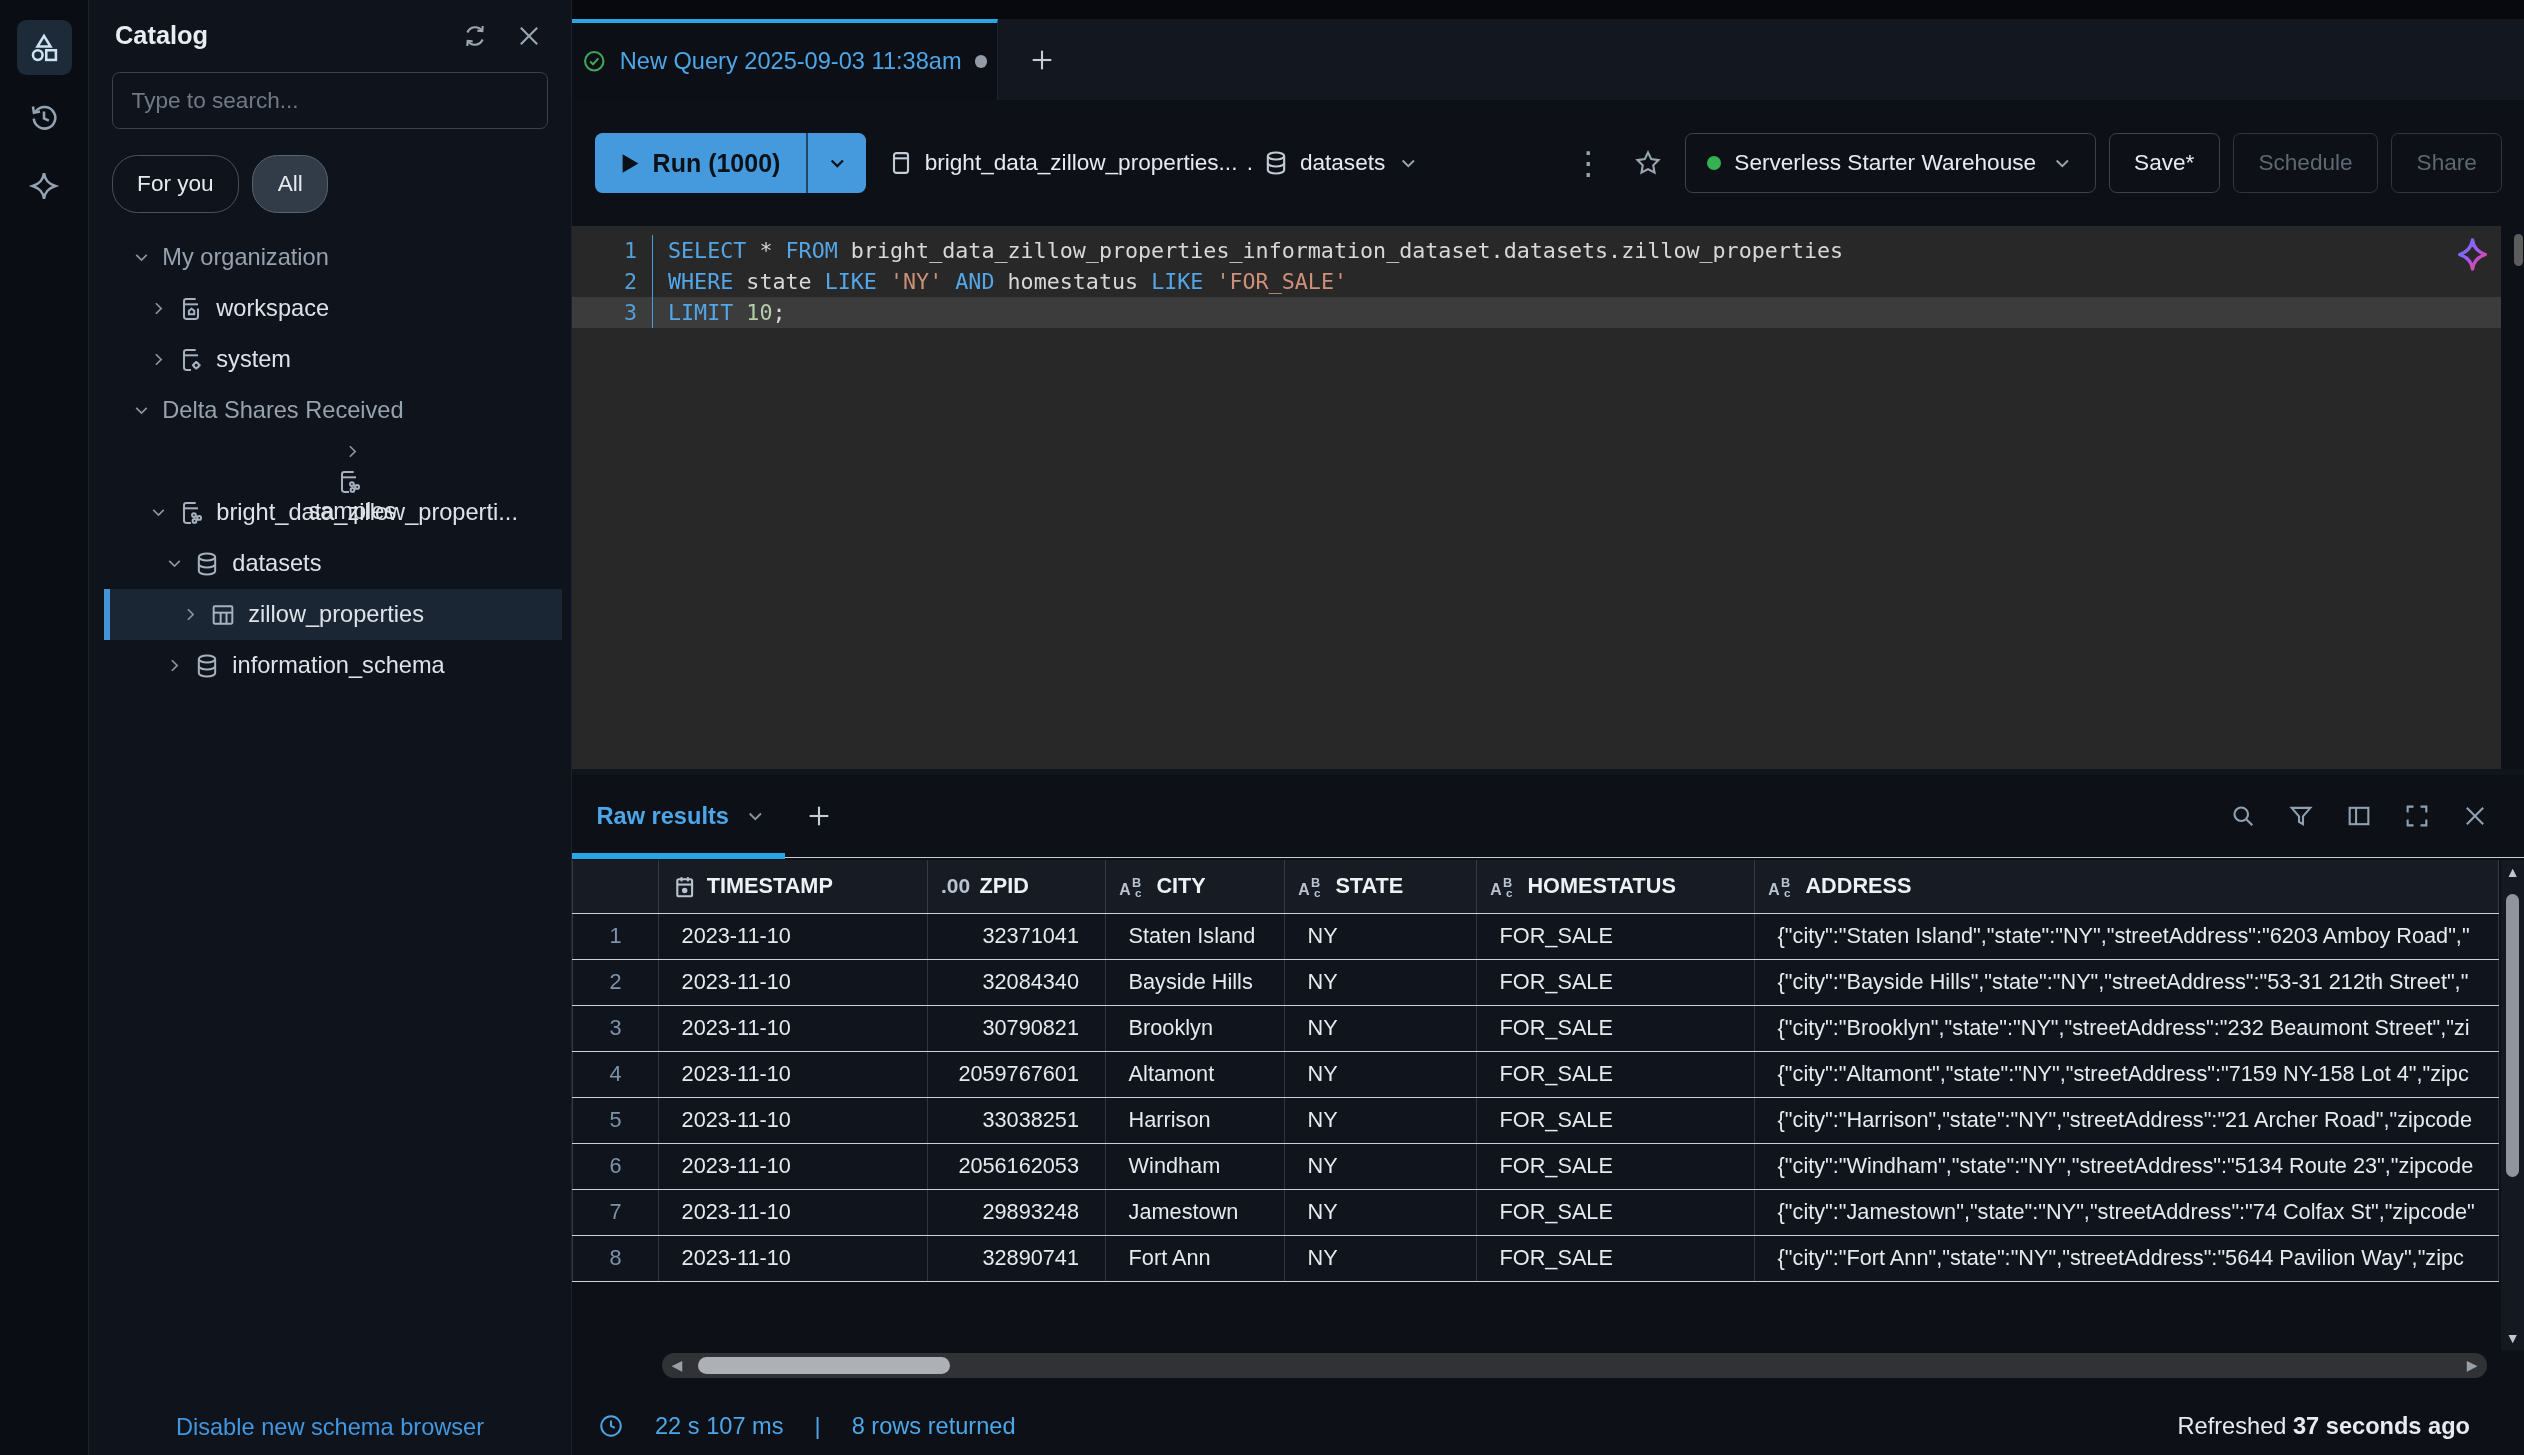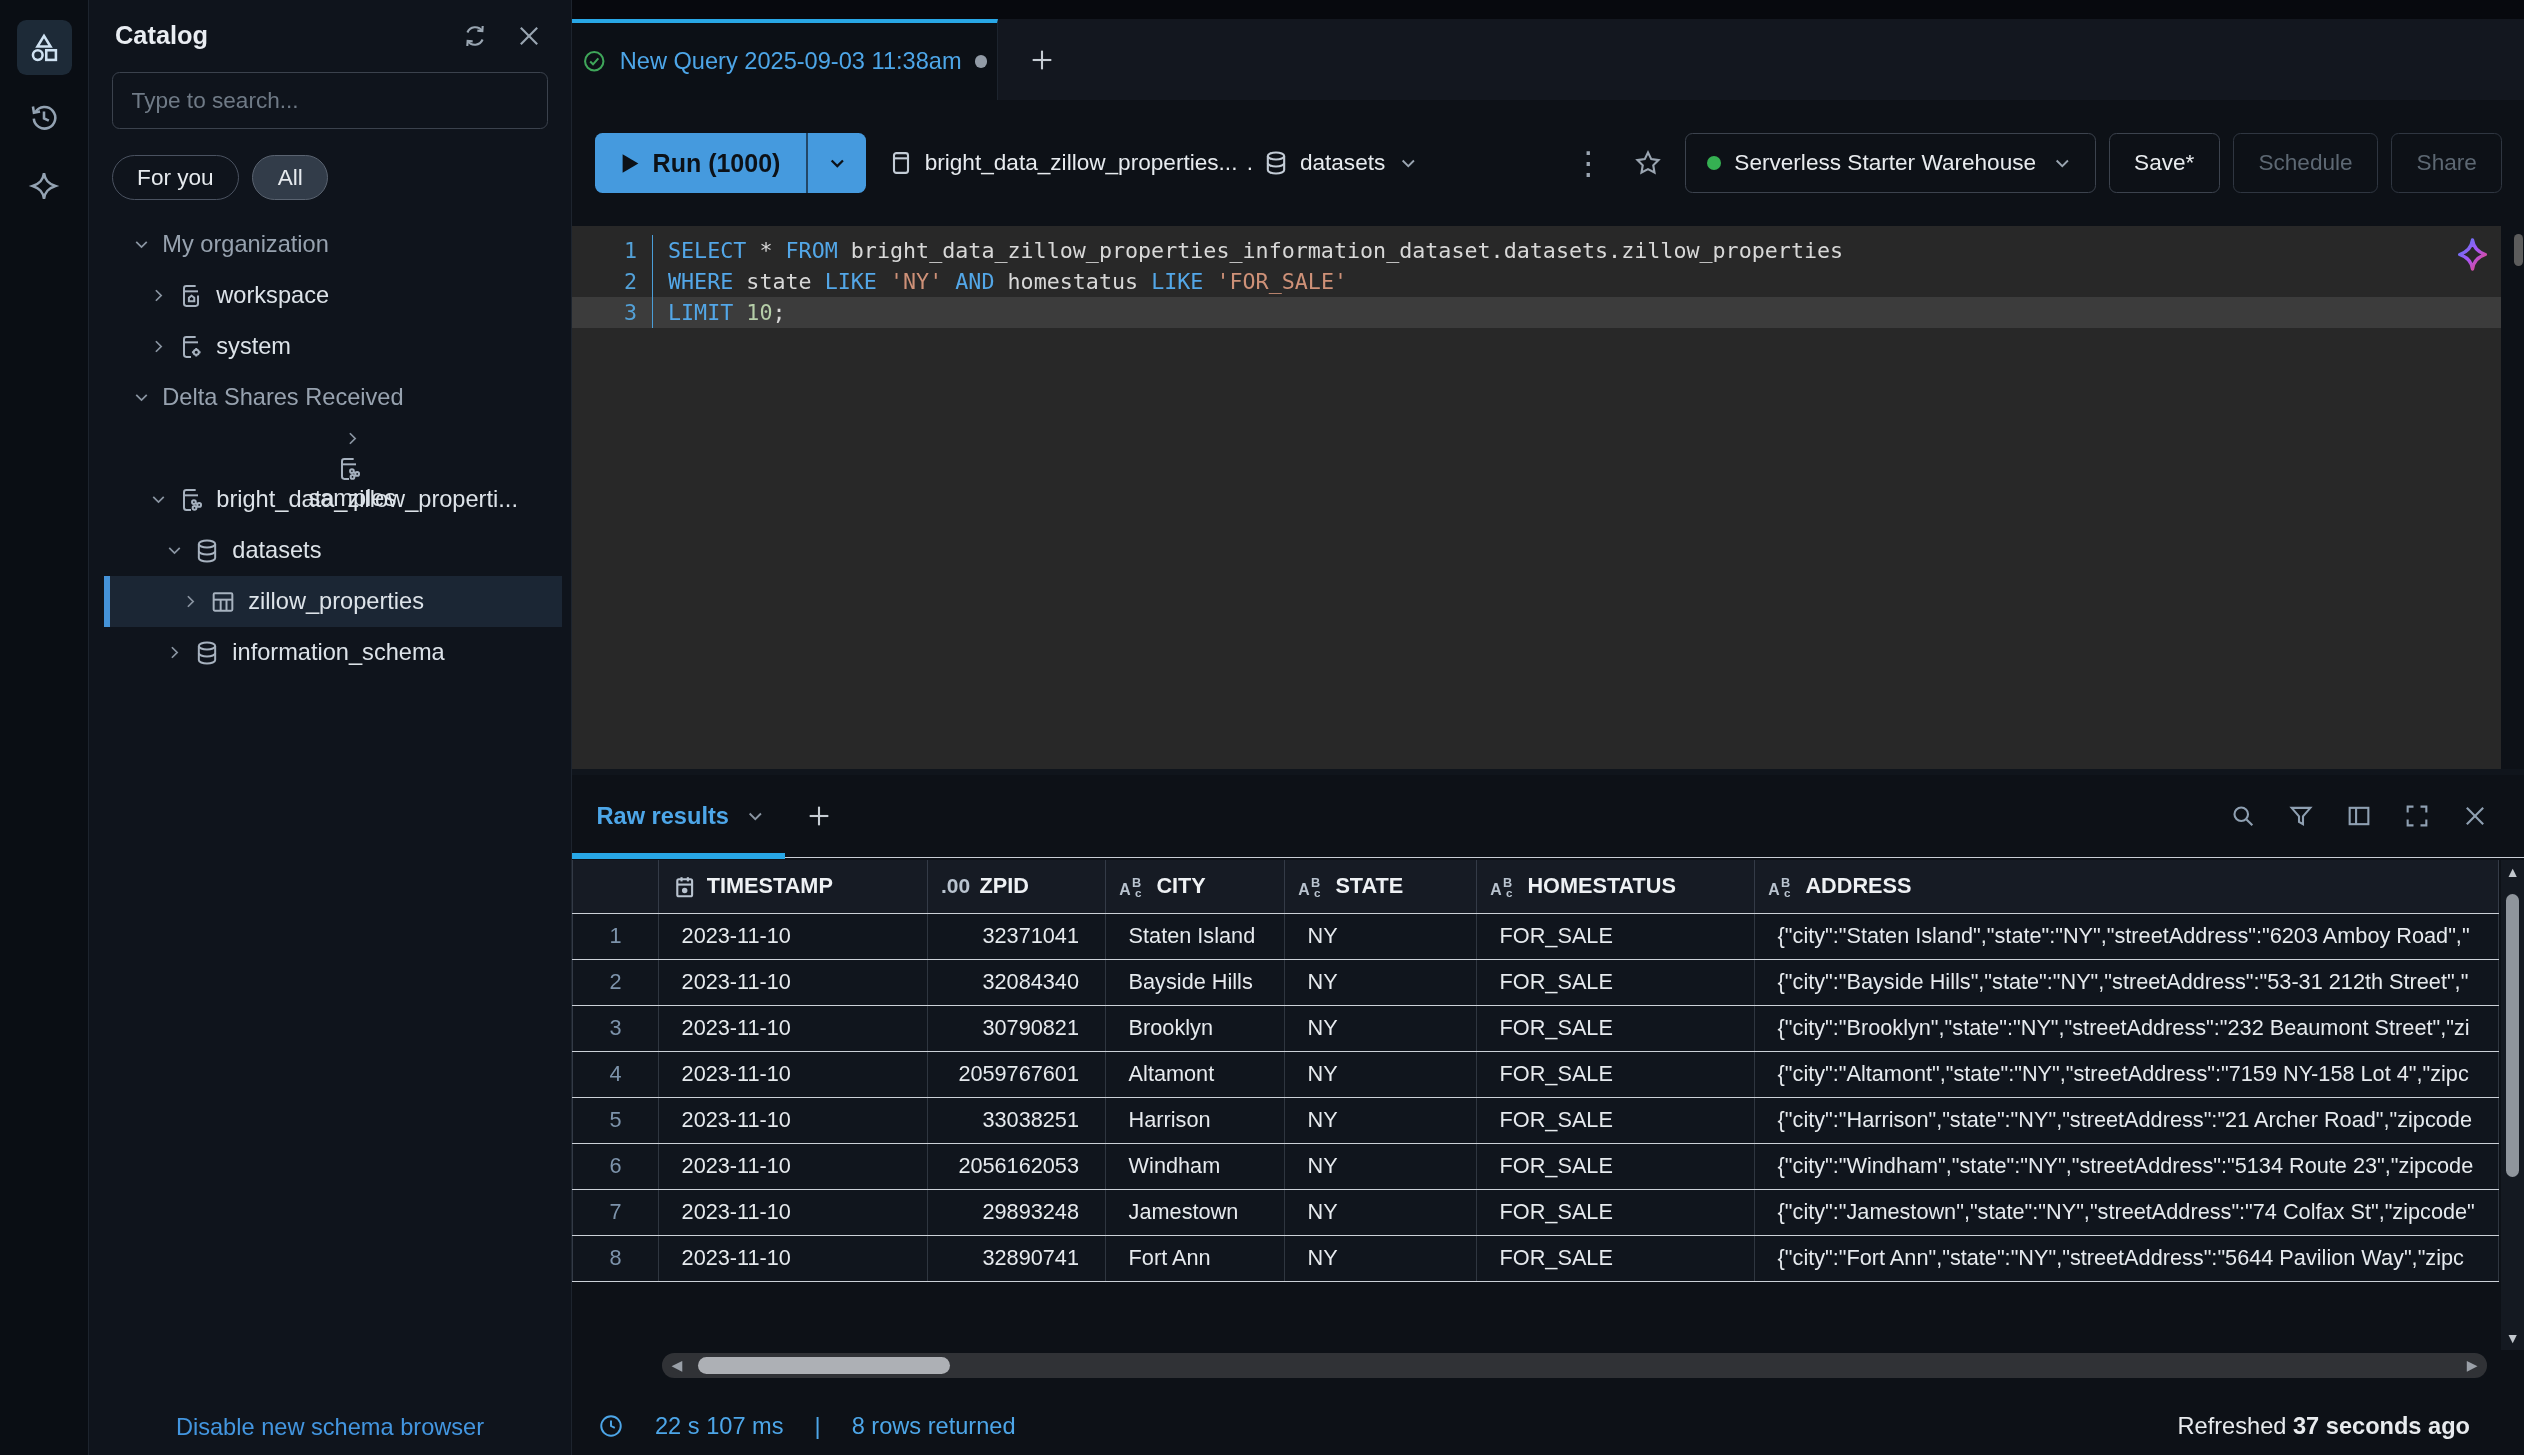--- a/index.html
+++ b/index.html
@@ -20,21 +20,21 @@
     display:flex; flex-direction:column; position:relative; flex-shrink:0; }
   .side-head { display:flex; align-items:center; padding:21px 28px 13px 26px; }
   .side-title { flex:1; font-size:25.4px; font-weight:bold; color:#e9edf2; }
   .side-head-ic { color:#9aa6b2; margin-left:26px; cursor:pointer; }
   .search-box { margin:9.4px 22.6px 0; height:57px; border:0.9px solid #3b424d; border-radius:7.5px;
     background:transparent; display:flex; align-items:center; }
   .search-box input { width:100%; height:100%; background:transparent; border:none; outline:none;
     font-size:22.6px; color:#dfe4ea; padding:0 19px; font-family:"Liberation Sans",sans-serif; }
   .search-box input::placeholder { color:#6f7a86; }
   .chips { display:flex; gap:13px; margin:26px 22.6px 11.3px; }
-  .chip { height:45px; padding:0 24.5px; border-radius:25.4px; border:0.9px solid #4a5260;
+  .chip { height:58px; padding:0 24.5px; border-radius:25.4px; border:0.9px solid #4a5260;
     color:#e6eaee; font-size:22.6px; display:flex; align-items:center; cursor:pointer; }
   .chip.selected { background:#323c49; border-color:#5a6370; }
   .tree { margin-top:7.5px; flex:1; overflow:hidden; }
   .tree-row { height:51px; display:flex; align-items:center; margin:0 9.4px 0 15px;
     cursor:pointer; position:relative; }
   .tree-row.selected { background:#1b2634; }
   .tree-row.selected::before { content:""; position:absolute; left:0; top:0; bottom:0;
     width:5.7px; background:#4593d8; }
   .tree-chev { width:30px; height:30px; display:flex; align-items:center; justify-content:center;
     color:#8a95a2; flex-shrink:0; }

